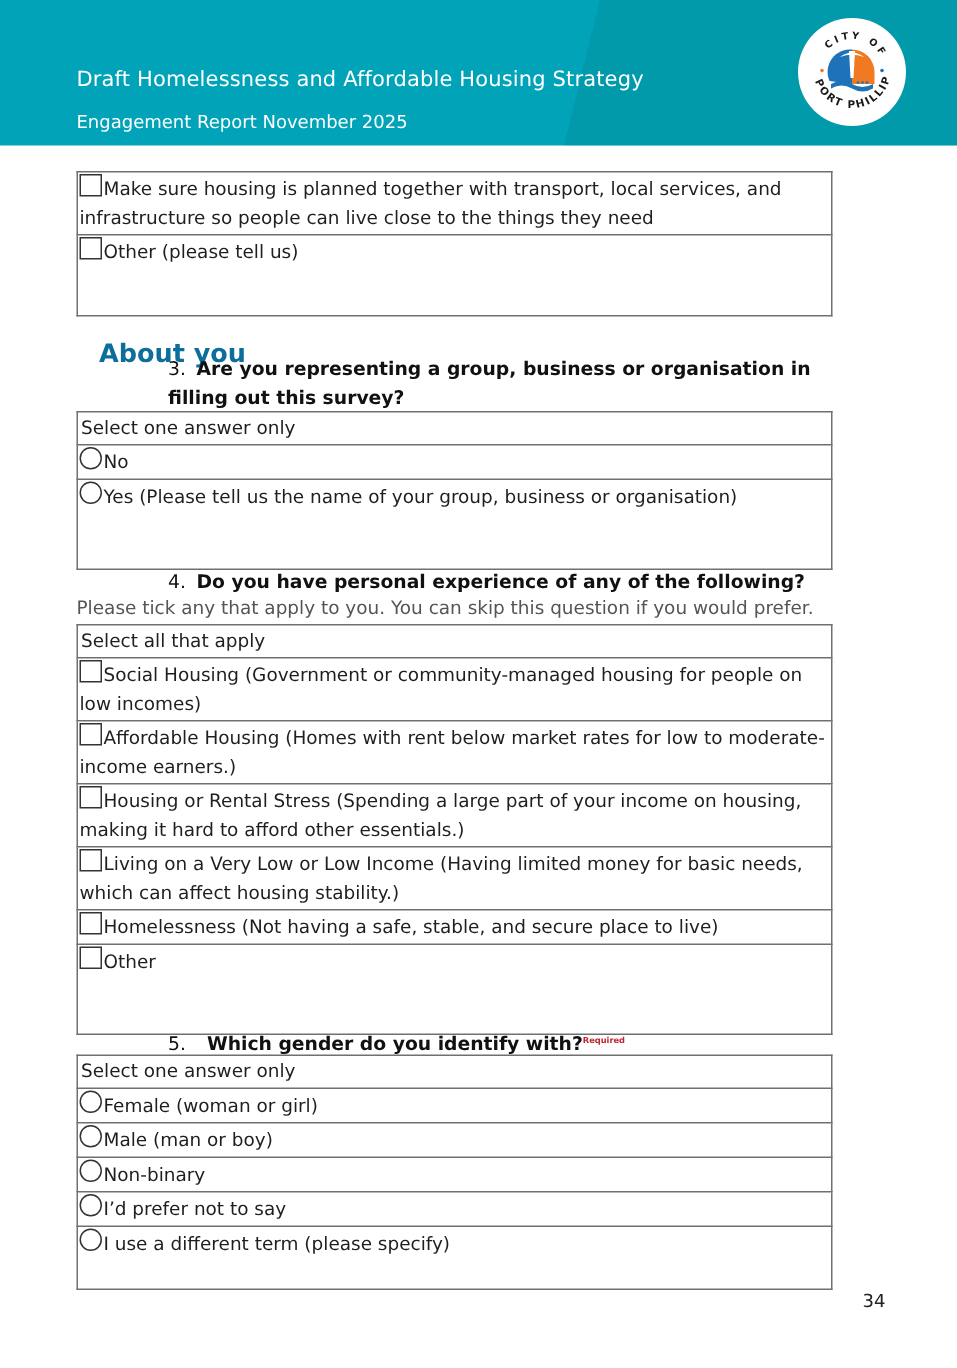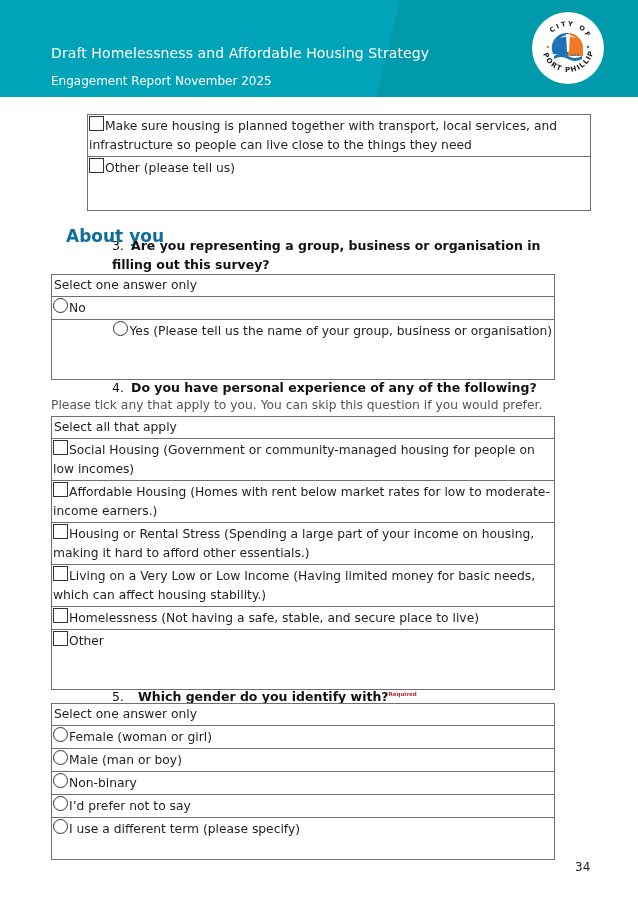--- a/index.html
+++ b/index.html
@@ -89,21 +89,21 @@
       <path d="M34,22 L35,40 L37,40 L38,22 Z" fill="#ffffff"></path>
       <path d="M28,26 Q36,20 44,26 Q36,23 28,26 Z" fill="#ffffff"></path>
       <path d="M22,44 Q29,40 36,44 Q43,48 50,44 L50,47 Q43,51 36,47 Q29,43 22,47 Z" fill="#1e73b8"></path>
       <circle cx="40" cy="43" r="0.9" fill="#1e73b8"></circle>
       <circle cx="43" cy="43" r="0.9" fill="#1e73b8"></circle>
       <circle cx="46" cy="43" r="0.9" fill="#1e73b8"></circle>
     </svg>
   </div>
 </div>
 
-<table class="opt" style="top:114px;margin-left:36px;">
+<table class="opt" style="top:114px;">
   <tbody>
       <tr>
     <td style="height:40px;">
       <span class="cb"></span><span>Make sure housing is planned together with transport, local services, and infrastructure so people can live close to the things they need</span>
     </td>
   </tr>
   <tr>
     <td style="height:54px;">
       <span class="cb"></span><span>Other (please tell us)</span>
     </td>
@@ -120,21 +120,21 @@
   <tbody>
       <tr>
         <td class="head">Select one answer only</td>
       </tr>
   <tr>
     <td>
       <span class="rb"></span><span>No</span>
     </td>
   </tr>
   <tr>
-    <td style="height:60px;text-align:right;">
+    <td style="height:60px;">
       <span class="rb"></span><span>Yes (Please tell us the name of your group, business or organisation)</span>
     </td>
   </tr>
 </tbody>
   </table>
 
 <div class="question" style="top:378px;">
   <span class="num">4.</span><span>Do you have personal experience of any of the following?</span>
 </div>
 <div class="hint">Please tick any that apply to you. You can skip this question if you would prefer.</div>

